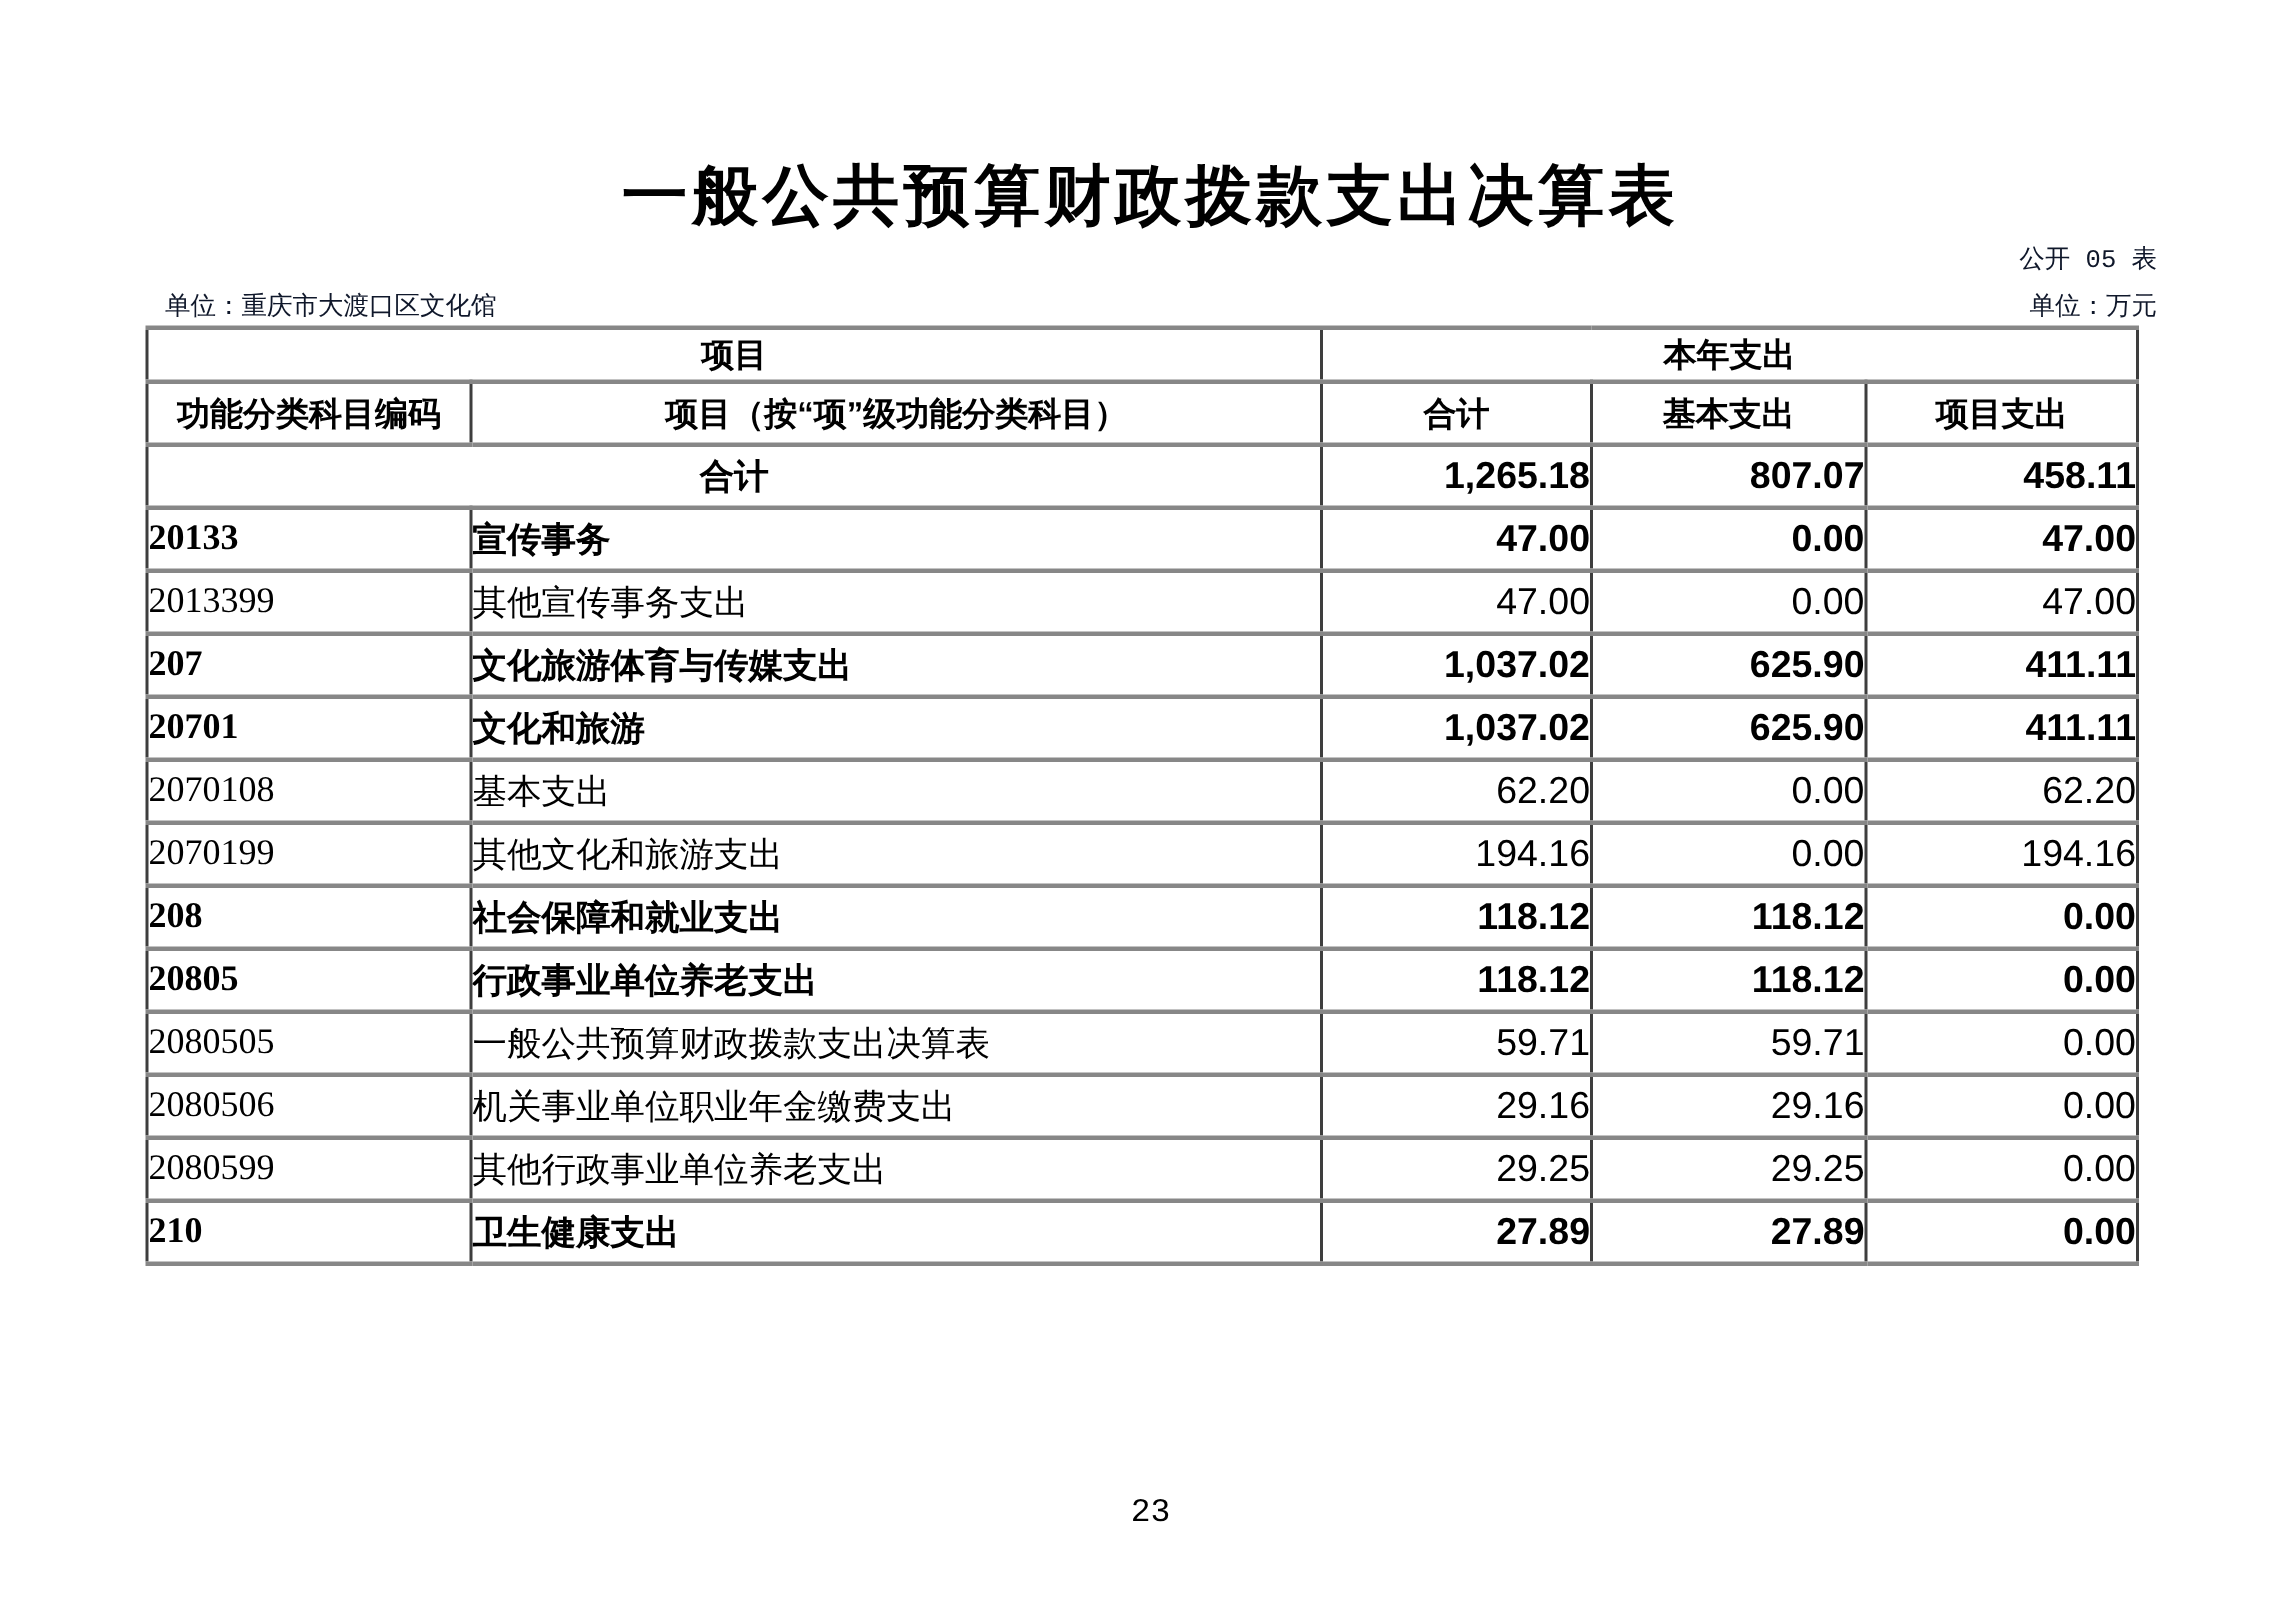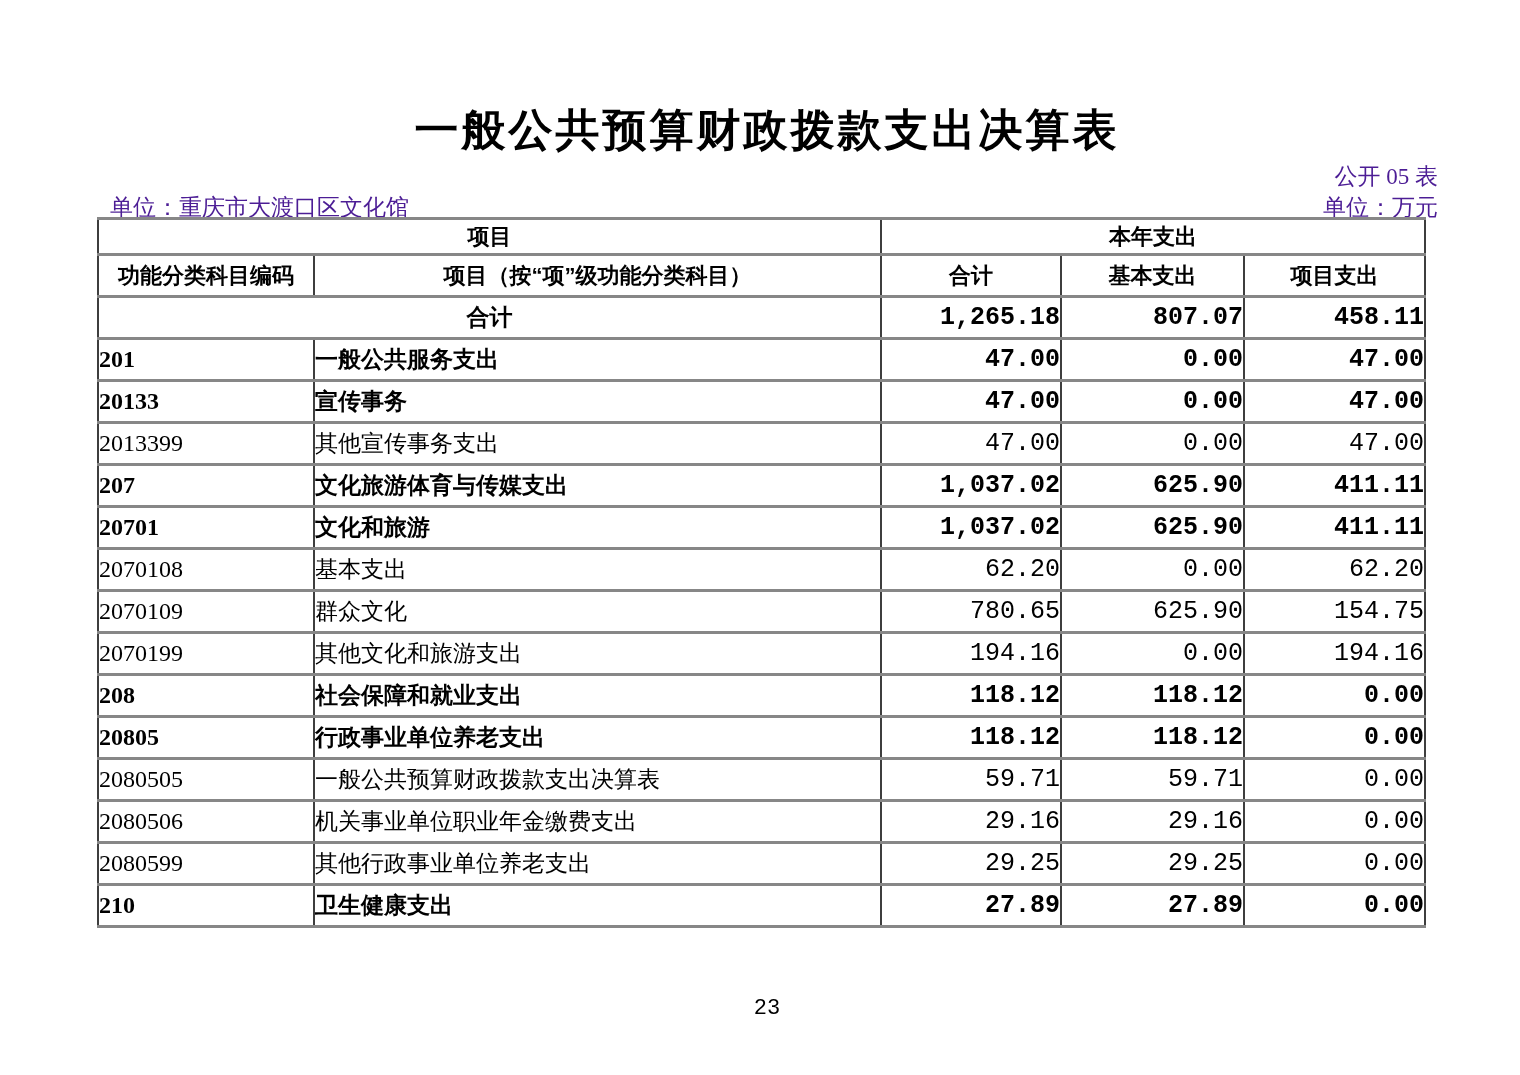--- a/index.html
+++ b/index.html
@@ -1,35 +1,35 @@
 <!DOCTYPE html>
 <html><head>
 <meta charset="utf-8">
 <style>
   html,body{margin:0;padding:0;background:#fff;}
   .page{position:relative;width:1520px;height:1075px;background:#ffffff;overflow:hidden;
         font-family:"Liberation Serif",serif;color:#000;padding-left:14px;}
   .title{position:absolute;top:101px;left:0;width:100%;text-align:center;
          font-family:"Liberation Sans",sans-serif;font-weight:bold;font-size:44px;
          letter-spacing:3px;}
-  .meta{font-family:Liberation Serif, serif;font-size:23px;color:#4c1d95;}
+  .meta{font-family:Liberation Mono, monospace;font-size:17px;color:#0f172a;}
   .meta-table-no{position:absolute;top:161px;right:96px;}
   .meta-unit-name{position:absolute;top:192px;left:110px;}
   .meta-unit-measure{position:absolute;top:192px;right:96px;}
   table.t{position:absolute;left:97px;top:217px;width:1327px;border-collapse:collapse;
           table-layout:fixed;background:#fff;}
   .t td{border-left:2px solid #3e3e3e;border-right:2px solid #3e3e3e;
         border-top:3px solid #878787;border-bottom:3px solid #878787;
         padding:0;overflow:hidden;white-space:nowrap;vertical-align:middle;}
   tr.h1{height:36px;} tr.h2{height:42px;} tr.r{height:42px;}
   .hdr{font-family:"Liberation Sans",sans-serif;font-weight:bold;font-size:22px;text-align:center;}
   .code{font-family:"Liberation Serif",serif;font-size:24px;text-align:left;padding-left:12px;}
   .namek{font-family:"Liberation Serif",serif;font-size:23px;text-align:left;padding-left:10px;}
   .nameb{font-family:"Liberation Sans",sans-serif;font-weight:bold;font-size:23px;text-align:left;padding-left:10px;}
-  .num{font-family:Liberation Mono, monospace;font-size:25px;text-align:right;padding-right:10px;}
+  .num{font-family:Liberation Sans, sans-serif;font-size:25px;text-align:right;padding-right:10px;}
   .b{font-weight:bold;}
   .sumlab{font-family:"Liberation Sans",sans-serif;font-weight:bold;font-size:23px;text-align:center;}
   .pageno{position:absolute;top:996px;left:0;width:100%;text-align:center;
           font-family:Liberation Mono, monospace;font-size:22px;}
 </style>
 </head>
 <body>
 
 <div class="page">
 
@@ -61,27 +61,20 @@
       </tr>
       <tr class="r">
         <td class="sumlab" colspan="2">合计</td>
         <td class="num b">1,265.18</td>
         <td class="num b">807.07</td>
         <td class="num b">458.11</td>
       </tr>
     </tbody>
     <tbody id="rows-body">
         <tr class="r">
-          <td class="code b">201</td>
-          <td class="nameb">一般公共服务支出</td>
-          <td class="num b">47.00</td>
-          <td class="num b">0.00</td>
-          <td class="num b">47.00</td>
-        </tr>
-        <tr class="r">
           <td class="code b">20133</td>
           <td class="nameb">宣传事务</td>
           <td class="num b">47.00</td>
           <td class="num b">0.00</td>
           <td class="num b">47.00</td>
         </tr>
         <tr class="r">
           <td class="code">2013399</td>
           <td class="namek">其他宣传事务支出</td>
           <td class="num">47.00</td>
@@ -101,27 +94,20 @@
           <td class="num b">1,037.02</td>
           <td class="num b">625.90</td>
           <td class="num b">411.11</td>
         </tr>
         <tr class="r">
           <td class="code">2070108</td>
           <td class="namek">基本支出</td>
           <td class="num">62.20</td>
           <td class="num">0.00</td>
           <td class="num">62.20</td>
-        </tr>
-        <tr class="r">
-          <td class="code">2070109</td>
-          <td class="namek">群众文化</td>
-          <td class="num">780.65</td>
-          <td class="num">625.90</td>
-          <td class="num">154.75</td>
         </tr>
         <tr class="r">
           <td class="code">2070199</td>
           <td class="namek">其他文化和旅游支出</td>
           <td class="num">194.16</td>
           <td class="num">0.00</td>
           <td class="num">194.16</td>
         </tr>
         <tr class="r">
           <td class="code b">208</td>

